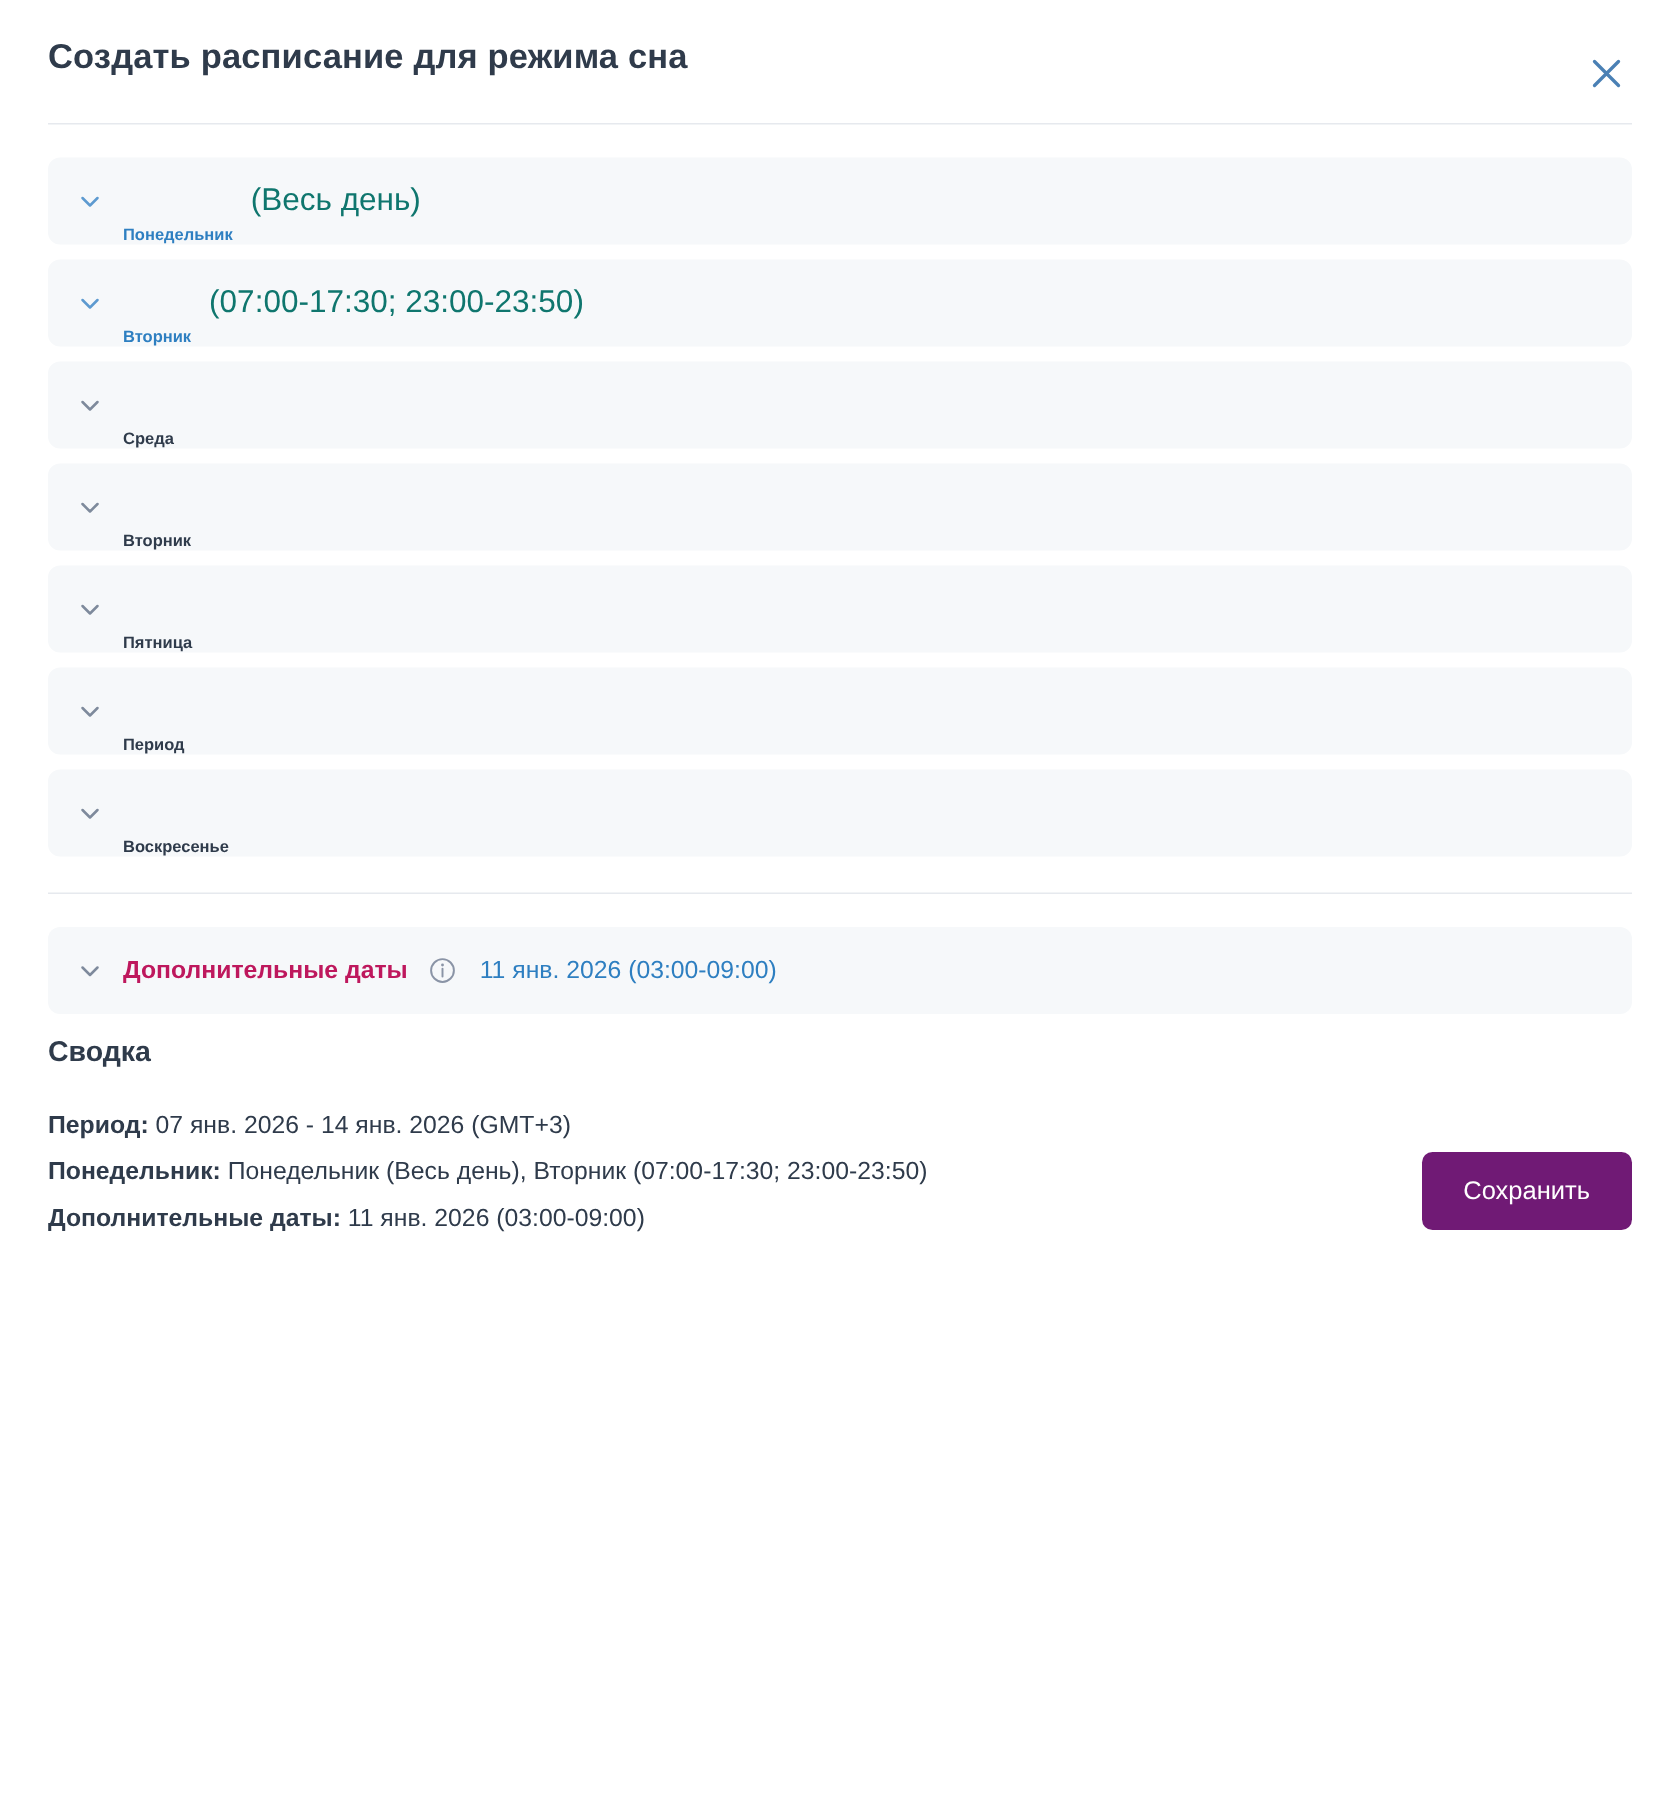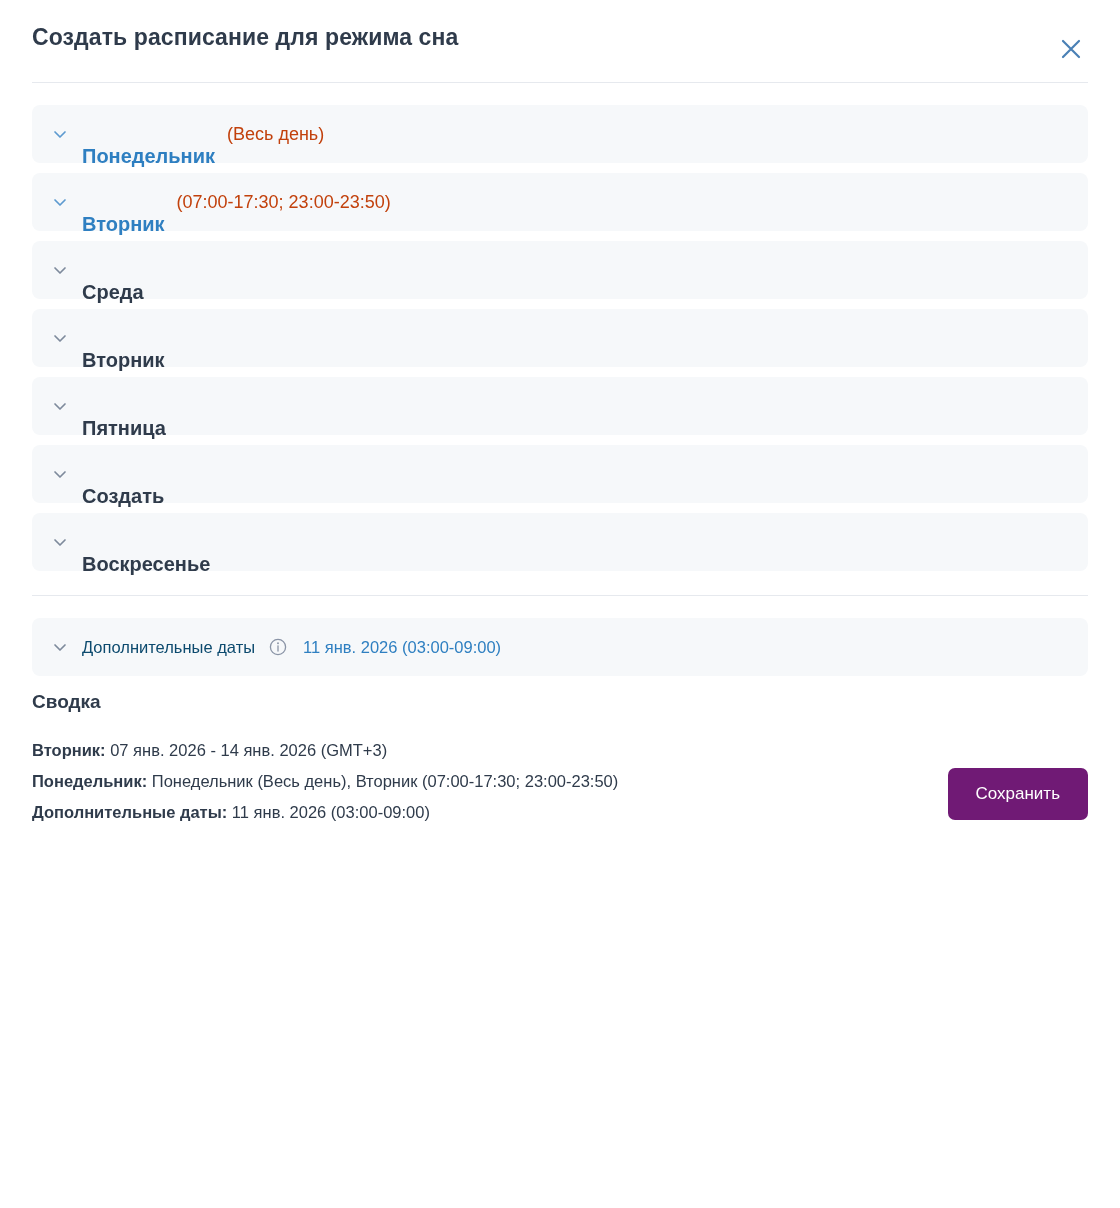--- a/index.html
+++ b/index.html
@@ -83,31 +83,31 @@
     height: 20px;
     display: inline-flex;
     align-items: center;
     justify-content: center;
     color: #7e8a9c;
     margin-right: 12px;
     flex: 0 0 auto;
   }
   .chevron svg { display:block; }
   .day-name {
-    font-size: 20px;
+    font-size: 11px;
     font-weight: bold;
     color: #2f3b4b;
     white-space: nowrap;
     margin-top: 45px;
   }
   .day-row.active .day-name { color: #2e7fc1; }
   .day-row.active .chevron { color: #5d9ad0; }
   .day-hours {
-    font-size: 18px;
-    color: #c2410c;
+    font-size: 21px;
+    color: #0f766e;
     margin-left: 12px;
     white-space: nowrap;
   }
 
   .divider-2 {
     height: 1px;
     background: #e6e9ee;
     margin: 24px 0 0 0;
   }
 
@@ -118,22 +118,22 @@
     border-radius: 8px;
     display: flex;
     align-items: center;
     padding: 0 18px;
     margin-top: 22px;
     cursor: pointer;
     box-sizing: border-box;
   }
   .extra-label {
     font-size: 16.5px;
-    font-weight: normal;
-    color: #0c4a6e;
+    font-weight: bold;
+    color: #be185d;
     white-space: nowrap;
   }
   .info-icon {
     width: 18px;
     height: 18px;
     margin-left: 14px;
     display: inline-flex;
     align-items: center;
     justify-content: center;
     color: #8a94a6;
@@ -250,21 +250,21 @@
       <span class="day-name">Пятница</span>
       <span class="day-hours"></span>
     </div>
 
     <div class="day-row">
       <span class="chevron">
         <svg width="16" height="16" viewBox="0 0 16 16" aria-hidden="true">
             <path d="M3 6 L8 11 L13 6" stroke="currentColor" stroke-width="1.7" fill="none" stroke-linecap="round" stroke-linejoin="round"></path>
           </svg>
       </span>
-      <span class="day-name">Создать</span>
+      <span class="day-name">Период</span>
       <span class="day-hours"></span>
     </div>
 
     <div class="day-row">
       <span class="chevron">
         <svg width="16" height="16" viewBox="0 0 16 16" aria-hidden="true">
             <path d="M3 6 L8 11 L13 6" stroke="currentColor" stroke-width="1.7" fill="none" stroke-linecap="round" stroke-linejoin="round"></path>
           </svg>
       </span>
       <span class="day-name">Воскресенье</span>
@@ -288,21 +288,21 @@
         <circle cx="9" cy="5.3" r="0.95" fill="currentColor"></circle>
         <path d="M9 7.8 L9 13" stroke="currentColor" stroke-width="1.3" stroke-linecap="round"></path>
       </svg>
     </span>
     <span class="extra-value">11 янв. 2026 (03:00-09:00)</span>
   </div>
 
   <div class="summary">
     <h2 class="summary-title">Сводка</h2>
     <div class="summary-line">
-      <span class="lbl">Вторник:</span><span> 07 янв. 2026 - 14 янв. 2026 (GMT+3)</span>
+      <span class="lbl">Период:</span><span> 07 янв. 2026 - 14 янв. 2026 (GMT+3)</span>
     </div>
     <div class="summary-line">
       <span class="lbl">Понедельник:</span><span> Понедельник (Весь день), Вторник (07:00-17:30; 23:00-23:50)</span>
     </div>
     <div class="summary-line">
       <span class="lbl">Дополнительные даты:</span><span> 11 янв. 2026 (03:00-09:00)</span>
     </div>
   </div>
 
   <div class="footer">

